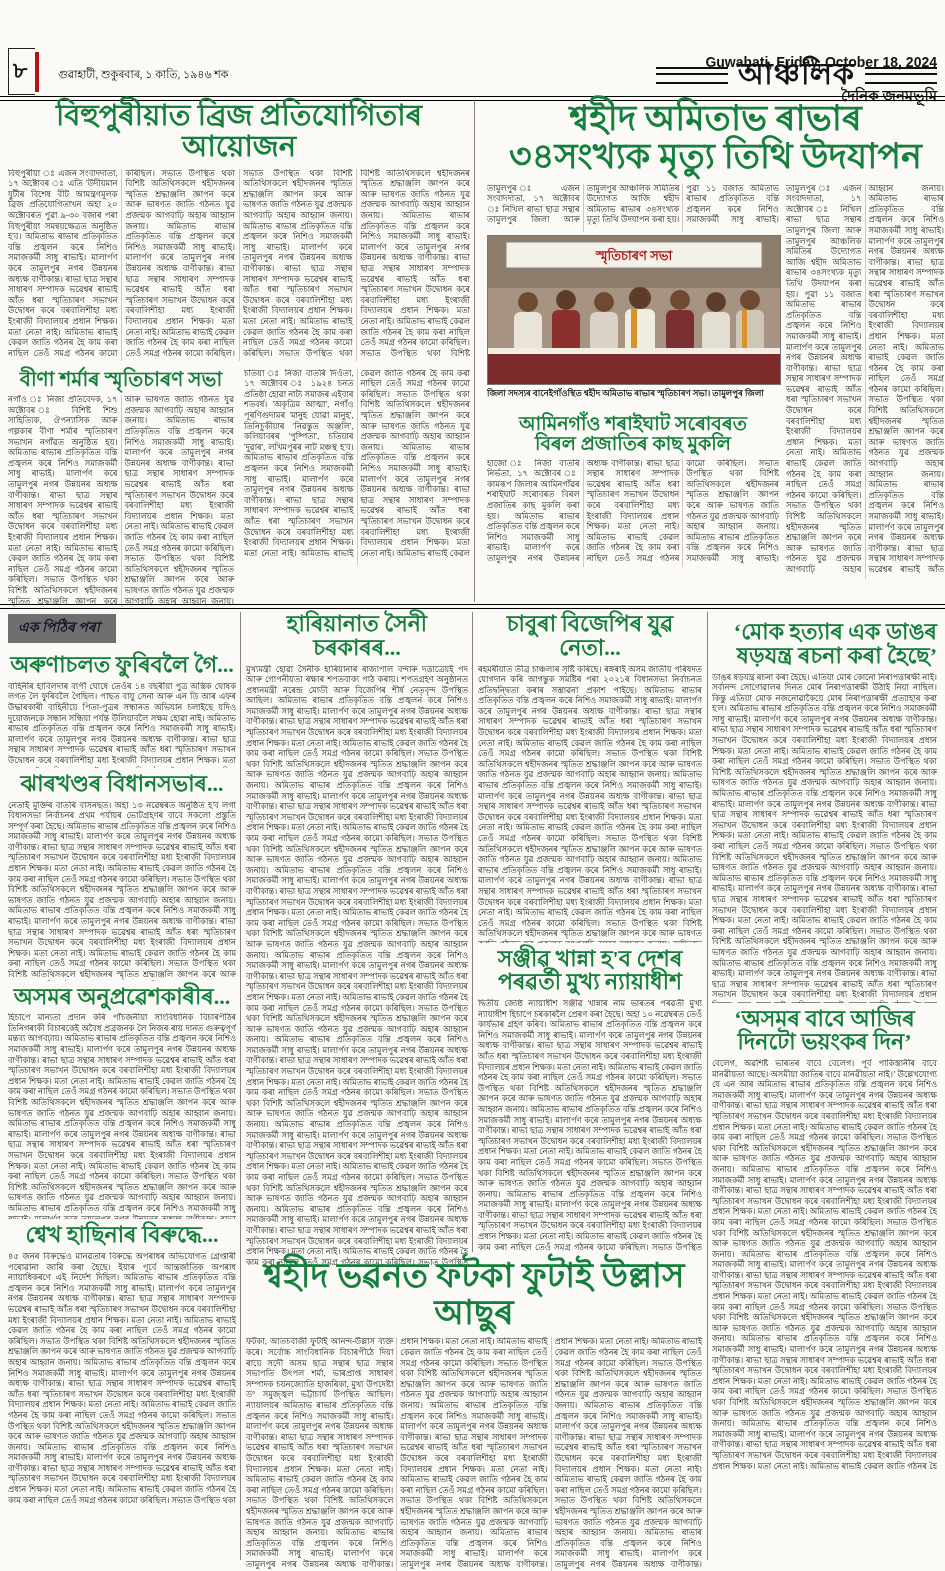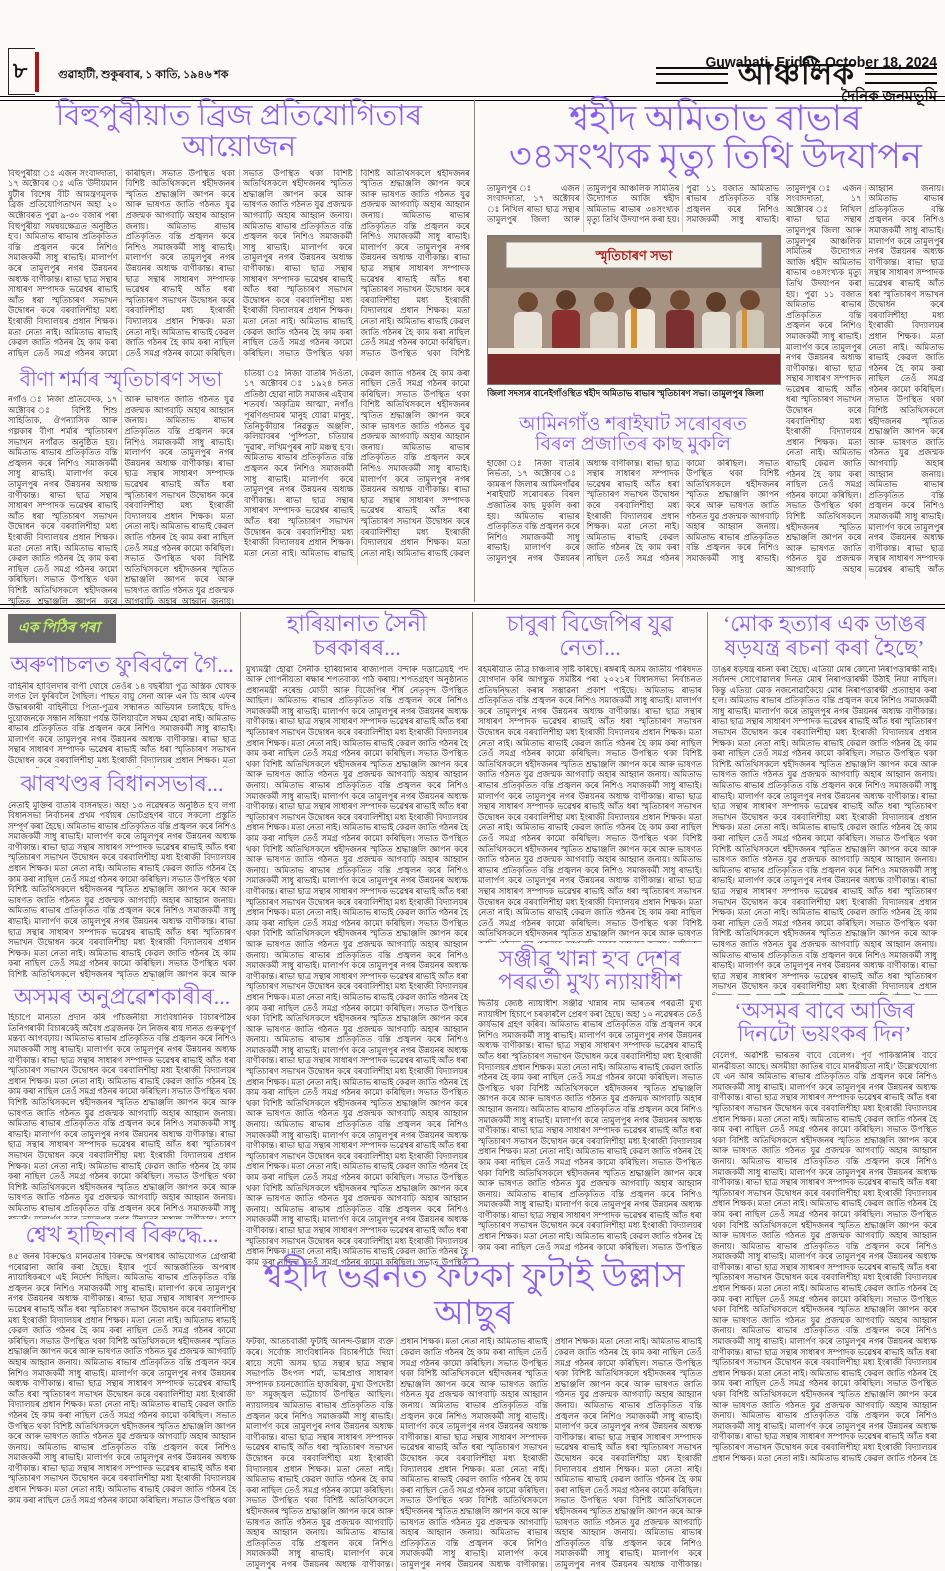--- a/index.html
+++ b/index.html
@@ -7,35 +7,35 @@
     position:relative;width:945px;height:1571px;margin:0 auto;
     background:#fbfaf6;color:#141414;
     font-family:"Liberation Serif","DejaVu Serif",serif;
     overflow:hidden;
   }
   
   .hdr{position:absolute;left:8px;right:8px;top:40px;height:56px;}
   .pagebox{position:absolute;left:0;top:8px;display:flex;align-items:center;}
   .pagenum{font-size:22px;font-weight:bold;padding:4px 8px 4px 4px;border:1px solid #222;border-right:none;}
   .redbar{width:4px;height:40px;background:#b51218;}
-  .edition{position:absolute;left:50px;top:26px;font-size:11px;font-weight:bold;}
+  .edition{position:absolute;left:50px;top:26px;font-size:11px;font-weight:normal;}
   .masthead{position:absolute;left:0;right:0;top:10px;display:flex;justify-content:flex-end;align-items:center;gap:10px;}
   .mast-title{font-size:30px;font-weight:bold;letter-spacing:1px;}
   .trilines{width:72px;height:13px;border-top:2px solid #111;border-bottom:2px solid #111;position:relative;}
   .trilines::after{content:"";position:absolute;left:0;right:0;top:4px;border-top:2px solid #111;}
   .hdr-right{position:absolute;right:0;top:14px;text-align:right;}
   .date-en{font-size:14px;font-weight:bold;font-family:"Liberation Sans","DejaVu Sans",sans-serif;}
   .paper-name{font-size:15px;font-weight:bold;margin-top:14px;}
   .drule{position:absolute;left:0;right:0;border-top:1px solid #000;border-bottom:1px solid #000;height:3px;}
   
   .btxt{font-size:8.3px;line-height:10.6px;text-align:justify;color:#1c1c1c;overflow:hidden;word-break:break-word;}
   .c2{column-count:2;column-gap:7px;column-rule:1px solid #cfc9bd;}
   .c3{column-count:3;column-gap:7px;column-rule:1px solid #cfc9bd;}
   .c4{column-count:4;column-gap:8px;column-rule:1px solid #cfc9bd;}
-  .hl{font-weight:normal;text-align:center;line-height:1.08;color:#8b5cf6;}
+  .hl{font-weight:bold;text-align:center;line-height:1.08;color:#15803d;}
   .vrule{position:absolute;width:1px;background:#8a8478;}
   
   .top-left{position:absolute;left:8px;top:100px;width:462px;height:502px;}
   .tl-h1{font-size:29px;margin:0 0 6px 0;}
   .tl-body{height:192px;}
   .tl-sub{display:flex;gap:10px;margin-top:8px;justify-content:flex-end;}
   .tl-sub .art{flex:1;}
   .sub-h{font-size:20px;margin:0 0 5px 0;}
   .sub-body{height:212px;}
   .top-right{position:absolute;left:480px;top:100px;width:457px;height:502px;margin-left:7px;}
@@ -43,21 +43,21 @@
   .tr-flex{display:flex;gap:7px;}
   .areaA{width:292px;flex:none;}
   .areaB{flex:1;}
   .stripA{height:48px;margin-bottom:3px;}
   .photo-wrap{width:292px;height:148px;background:#9a8673;border:1px solid #777;}
   .caption{font-size:8.5px;line-height:10px;font-weight:bold;text-align:justify;margin:3px 0 4px 0;height:22px;overflow:hidden;}
   .amin-h{font-size:19px;margin:2px 0 4px 0;}
   .amin-body{height:108px;}
   .areaB-body{height:395px;}
   
-  .badge{display:inline-block;background:#6f6f6f;color:#bef264;font-style:italic;font-weight:bold;font-size:14px;padding:2px 16px 3px 10px;margin:2px 4px 6px 0;}
+  .badge{display:inline-block;background:#6f6f6f;color:#0f172a;font-style:italic;font-weight:bold;font-size:14px;padding:2px 16px 3px 10px;margin:2px 4px 6px 0;}
   .bcol{position:absolute;top:612px;}
   .bh{font-size:22px;margin:4px 0 5px 0;}
   .bh-big{font-size:34px;margin:2px 0 6px 0;}
   .col1{left:8px;width:228px;}
   .col2{left:246px;width:222px;}
   .col3{left:478px;width:224px;}
   .col4{left:712px;width:225px;}
   .bspan{position:absolute;left:246px;top:1256px;width:456px;}
   .bspan-body{height:268px;}
 </style>
@@ -179,21 +179,21 @@
     <h2 class="hl bh">
       <span>সঞ্জীৱ খান্না হ'ব দেশৰ</span><br>
       <span>পৰৱৰ্তী মুখ্য ন্যায়াধীশ</span>
     </h2>
     <div class="btxt" style="height:252px;">দ্বিতীয় জ্যেষ্ঠ ন্যায়াধীশ সঞ্জীৱ খান্নাৰ নাম ভাৰতৰ পৰৱৰ্তী মুখ্য ন্যায়াধীশ হিচাপে চৰকাৰলৈ প্ৰেৰণ কৰা হৈছে। অহা ১০ নৱেম্বৰত তেওঁ কাৰ্যভাৰ গ্ৰহণ কৰিব। অমিতাভ ৰাভাৰ প্ৰতিকৃতিত বন্তি প্ৰজ্বলন কৰে নিশিও সমাজকৰ্মী সাধু ৰাভাই। মালাৰ্পণ কৰে তামুলপুৰ নগৰ উন্নয়নৰ অধ্যক্ষ বাণীকান্ত। ৰাভা ছাত্ৰ সন্থাৰ সাধাৰণ সম্পাদক ভৱেশ্বৰ ৰাভাই আঁত ধৰা স্মৃতিচাৰণ সভাখন উদ্বোধন কৰে বৰবালিশীহা মধ্য ইংৰাজী বিদ্যালয়ৰ প্ৰধান শিক্ষক। মতা নেতা নাই। অমিতাভ ৰাভাই কেৱল জাতি গঠনৰ হৈ কাম কৰা নাছিল তেওঁ সমগ্ৰ গঠনৰ কামো কৰিছিল। সভাত উপস্থিত থকা বিশিষ্ট অতিথিসকলে শ্বহীদজনৰ স্মৃতিত শ্ৰদ্ধাঞ্জলি জ্ঞাপন কৰে আৰু ভাষণত জাতি গঠনত যুৱ প্ৰজন্মক আগবাঢ়ি অহাৰ আহ্বান জনায়। অমিতাভ ৰাভাৰ প্ৰতিকৃতিত বন্তি প্ৰজ্বলন কৰে নিশিও সমাজকৰ্মী সাধু ৰাভাই। মালাৰ্পণ কৰে তামুলপুৰ নগৰ উন্নয়নৰ অধ্যক্ষ বাণীকান্ত। ৰাভা ছাত্ৰ সন্থাৰ সাধাৰণ সম্পাদক ভৱেশ্বৰ ৰাভাই আঁত ধৰা স্মৃতিচাৰণ সভাখন উদ্বোধন কৰে বৰবালিশীহা মধ্য ইংৰাজী বিদ্যালয়ৰ প্ৰধান শিক্ষক। মতা নেতা নাই। অমিতাভ ৰাভাই কেৱল জাতি গঠনৰ হৈ কাম কৰা নাছিল তেওঁ সমগ্ৰ গঠনৰ কামো কৰিছিল। সভাত উপস্থিত থকা বিশিষ্ট অতিথিসকলে শ্বহীদজনৰ স্মৃতিত শ্ৰদ্ধাঞ্জলি জ্ঞাপন কৰে আৰু ভাষণত জাতি গঠনত যুৱ প্ৰজন্মক আগবাঢ়ি অহাৰ আহ্বান জনায়। অমিতাভ ৰাভাৰ প্ৰতিকৃতিত বন্তি প্ৰজ্বলন কৰে নিশিও সমাজকৰ্মী সাধু ৰাভাই। মালাৰ্পণ কৰে তামুলপুৰ নগৰ উন্নয়নৰ অধ্যক্ষ বাণীকান্ত। ৰাভা ছাত্ৰ সন্থাৰ সাধাৰণ সম্পাদক ভৱেশ্বৰ ৰাভাই আঁত ধৰা স্মৃতিচাৰণ সভাখন উদ্বোধন কৰে বৰবালিশীহা মধ্য ইংৰাজী বিদ্যালয়ৰ প্ৰধান শিক্ষক। মতা নেতা নাই। অমিতাভ ৰাভাই কেৱল জাতি গঠনৰ হৈ কাম কৰা নাছিল তেওঁ সমগ্ৰ গঠনৰ কামো কৰিছিল। সভাত উপস্থিত থকা বিশিষ্ট অতিথিসকলে শ্বহীদজনৰ স্মৃতিত শ্ৰদ্ধাঞ্জলি জ্ঞাপন কৰে আৰু ভাষণত জাতি গঠনত যুৱ প্ৰজন্মক আগবাঢ়ি অহাৰ আহ্বান জনায়। অমিতাভ ৰাভাৰ প্ৰতিকৃতিত বন্তি প্ৰজ্বলন কৰে নিশিও সমাজকৰ্মী সাধু ৰাভাই। মালাৰ্পণ কৰে তামুলপুৰ নগৰ উন্নয়নৰ অধ্যক্ষ বাণীকান্ত। ৰাভা ছাত্ৰ সন্থাৰ সাধাৰণ সম্পাদক ভৱেশ্বৰ ৰাভাই আঁত ধৰা স্মৃতিচাৰণ সভাখন উদ্বোধন কৰে বৰবালিশীহা মধ্য ইংৰাজী বিদ্যালয়ৰ প্ৰধান শিক্ষক। মতা নেতা নাই। অমিতাভ ৰাভাই কেৱল জাতি গঠনৰ হৈ কাম কৰা নাছিল তেওঁ সমগ্ৰ গঠনৰ কামো কৰিছিল। সভাত উপস্থিত থকা বিশিষ্ট অতিথিসকলে শ্বহীদজনৰ স্মৃতিত শ্ৰদ্ধাঞ্জলি জ্ঞাপন কৰে আৰু ভাষণত জাতি গঠনত যুৱ প্ৰজন্মক আগবাঢ়ি অহাৰ আহ্বান জনায়। অমিতাভ ৰাভাৰ প্ৰতিকৃতিত বন্তি প্ৰজ্বলন কৰে নিশিও সমাজকৰ্মী সাধু ৰাভাই। মালাৰ্পণ কৰে তামুলপুৰ নগৰ উন্নয়নৰ অধ্যক্ষ বাণীকান্ত। ৰাভা ছাত্ৰ সন্থাৰ সাধাৰণ সম্পাদক ভৱেশ্বৰ ৰাভাই আঁত ধৰা স্মৃতিচাৰণ সভাখন উদ্বোধন কৰে বৰবালিশীহা মধ্য ইংৰাজী বিদ্যালয়ৰ প্ৰধান শিক্ষক। মতা নেতা নাই। অমিতাভ ৰাভাই কেৱল জাতি গঠনৰ হৈ কাম কৰা নাছিল তেওঁ সমগ্ৰ গঠনৰ কামো কৰিছিল। সভাত উপস্থিত থকা বিশিষ্ট অতিথিসকলে শ্বহীদজনৰ স্মৃতিত শ্ৰদ্ধাঞ্জলি জ্ঞাপন কৰে আৰু ভাষণত জাতি গঠনত যুৱ প্ৰজন্মক আগবাঢ়ি অহাৰ আহ্বান জনায়। অমিতাভ ৰাভাৰ প্ৰতিকৃতিত বন্তি প্ৰজ্বলন কৰে নিশিও সমাজকৰ্মী সাধু ৰাভাই। মালাৰ্পণ কৰে তামুলপুৰ নগৰ উন্নয়নৰ অধ্যক্ষ বাণীকান্ত। ৰাভা ছাত্ৰ সন্থাৰ সাধাৰণ সম্পাদক ভৱেশ্বৰ ৰাভাই আঁত ধৰা স্মৃতিচাৰণ সভাখন উদ্বোধন কৰে বৰবালিশীহা মধ্য ইংৰাজী বিদ্যালয়ৰ প্ৰধান শিক্ষক। মতা নেতা নাই। অমিতাভ ৰাভাই কেৱল জাতি গঠনৰ হৈ কাম কৰা নাছিল তেওঁ সমগ্ৰ গঠনৰ কামো কৰিছিল। সভাত উপস্থিত থকা বিশিষ্ট অতিথিসকলে শ্বহীদজনৰ স্মৃতিত শ্ৰদ্ধাঞ্জলি জ্ঞাপন কৰে আৰু ভাষণত জাতি গঠনত যুৱ প্ৰজন্মক আগবাঢ়ি অহাৰ আহ্বান জনায়। অমিতাভ ৰাভাৰ প্ৰতিকৃতিত বন্তি প্ৰজ্বলন কৰে নিশিও সমাজকৰ্মী সাধু ৰাভাই। মালাৰ্পণ কৰে তামুলপুৰ নগৰ উন্নয়নৰ অধ্যক্ষ বাণীকান্ত। ৰাভা ছাত্ৰ সন্থাৰ সাধাৰণ সম্পাদক ভৱেশ্বৰ ৰাভাই আঁত ধৰা স্মৃতিচাৰণ সভাখন উদ্বোধন কৰে বৰবালিশীহা মধ্য ইংৰাজী বিদ্যালয়ৰ প্ৰধান শিক্ষক। মতা নেতা নাই। অমিতাভ ৰাভাই কেৱল জাতি গঠনৰ হৈ কাম কৰা নাছিল তেওঁ সমগ্ৰ গঠনৰ কামো কৰিছিল। সভাত উপস্থিত থকা বিশিষ্ট অতিথিসকলে শ্বহীদজনৰ স্মৃতিত শ্ৰদ্ধাঞ্জলি জ্ঞাপন কৰে আৰু ভাষণত জাতি গঠনত যুৱ প্ৰজন্মক আগবাঢ়ি অহাৰ আহ্বান জনায়। অমিতাভ ৰাভাৰ প্ৰতিকৃতিত বন্তি প্ৰজ্বলন কৰে নিশিও সমাজকৰ্মী সাধু ৰাভাই। মালাৰ্পণ কৰে তামুলপুৰ নগৰ উন্নয়নৰ অধ্যক্ষ বাণীকান্ত। ৰাভা ছাত্ৰ সন্থাৰ সাধাৰণ সম্পাদক ভৱেশ্বৰ ৰাভাই আঁত ধৰা স্মৃতিচাৰণ সভাখন উদ্বোধন কৰে বৰবালিশীহা মধ্য ইংৰাজী বিদ্যালয়ৰ প্ৰধান শিক্ষক। মতা নেতা নাই। অমিতাভ ৰাভাই কেৱল জাতি গঠনৰ হৈ কাম কৰা নাছিল তেওঁ সমগ্ৰ গঠনৰ কামো কৰিছিল। সভাত উপস্থিত থকা বিশিষ্ট অতিথিসকলে শ্বহীদজনৰ স্মৃতিত শ্ৰদ্ধাঞ্জলি জ্ঞাপন কৰে আৰু ভাষণত জাতি গঠনত যুৱ প্ৰজন্মক আগবাঢ়ি অহাৰ আহ্বান জনায়।</div>
   </div>
 
   <div class="vrule" style="left:707px;top:612px;height:948px;"></div>
 
   <div class="bcol col4">
-    <h2 class="hl bh" style="margin-top:0;">
+    <h2 class="hl bh" style="margin-top:8px;text-align:right;">
       <span>‘মোক হত্যাৰ এক ডাঙৰ</span><br>
       <span>ষড়যন্ত্ৰ ৰচনা কৰা হৈছে’</span>
     </h2>
     <div class="btxt" style="height:330px;">ডাঙৰ ষড়যন্ত্ৰ ৰচনা কৰা হৈছে। এতিয়া মোৰ কোনো নিৰাপত্তাৰক্ষী নাই। সৰ্বানন্দ সোণোৱালৰ দিনত মোৰ নিৰাপত্তাৰক্ষী উঠাই নিয়া নাছিল। কিন্তু এতিয়া মোক নজনোৱাকৈয়ে মোৰ নিৰাপত্তাৰক্ষী প্ৰত্যাহাৰ কৰা হ'ল। অমিতাভ ৰাভাৰ প্ৰতিকৃতিত বন্তি প্ৰজ্বলন কৰে নিশিও সমাজকৰ্মী সাধু ৰাভাই। মালাৰ্পণ কৰে তামুলপুৰ নগৰ উন্নয়নৰ অধ্যক্ষ বাণীকান্ত। ৰাভা ছাত্ৰ সন্থাৰ সাধাৰণ সম্পাদক ভৱেশ্বৰ ৰাভাই আঁত ধৰা স্মৃতিচাৰণ সভাখন উদ্বোধন কৰে বৰবালিশীহা মধ্য ইংৰাজী বিদ্যালয়ৰ প্ৰধান শিক্ষক। মতা নেতা নাই। অমিতাভ ৰাভাই কেৱল জাতি গঠনৰ হৈ কাম কৰা নাছিল তেওঁ সমগ্ৰ গঠনৰ কামো কৰিছিল। সভাত উপস্থিত থকা বিশিষ্ট অতিথিসকলে শ্বহীদজনৰ স্মৃতিত শ্ৰদ্ধাঞ্জলি জ্ঞাপন কৰে আৰু ভাষণত জাতি গঠনত যুৱ প্ৰজন্মক আগবাঢ়ি অহাৰ আহ্বান জনায়। অমিতাভ ৰাভাৰ প্ৰতিকৃতিত বন্তি প্ৰজ্বলন কৰে নিশিও সমাজকৰ্মী সাধু ৰাভাই। মালাৰ্পণ কৰে তামুলপুৰ নগৰ উন্নয়নৰ অধ্যক্ষ বাণীকান্ত। ৰাভা ছাত্ৰ সন্থাৰ সাধাৰণ সম্পাদক ভৱেশ্বৰ ৰাভাই আঁত ধৰা স্মৃতিচাৰণ সভাখন উদ্বোধন কৰে বৰবালিশীহা মধ্য ইংৰাজী বিদ্যালয়ৰ প্ৰধান শিক্ষক। মতা নেতা নাই। অমিতাভ ৰাভাই কেৱল জাতি গঠনৰ হৈ কাম কৰা নাছিল তেওঁ সমগ্ৰ গঠনৰ কামো কৰিছিল। সভাত উপস্থিত থকা বিশিষ্ট অতিথিসকলে শ্বহীদজনৰ স্মৃতিত শ্ৰদ্ধাঞ্জলি জ্ঞাপন কৰে আৰু ভাষণত জাতি গঠনত যুৱ প্ৰজন্মক আগবাঢ়ি অহাৰ আহ্বান জনায়। অমিতাভ ৰাভাৰ প্ৰতিকৃতিত বন্তি প্ৰজ্বলন কৰে নিশিও সমাজকৰ্মী সাধু ৰাভাই। মালাৰ্পণ কৰে তামুলপুৰ নগৰ উন্নয়নৰ অধ্যক্ষ বাণীকান্ত। ৰাভা ছাত্ৰ সন্থাৰ সাধাৰণ সম্পাদক ভৱেশ্বৰ ৰাভাই আঁত ধৰা স্মৃতিচাৰণ সভাখন উদ্বোধন কৰে বৰবালিশীহা মধ্য ইংৰাজী বিদ্যালয়ৰ প্ৰধান শিক্ষক। মতা নেতা নাই। অমিতাভ ৰাভাই কেৱল জাতি গঠনৰ হৈ কাম কৰা নাছিল তেওঁ সমগ্ৰ গঠনৰ কামো কৰিছিল। সভাত উপস্থিত থকা বিশিষ্ট অতিথিসকলে শ্বহীদজনৰ স্মৃতিত শ্ৰদ্ধাঞ্জলি জ্ঞাপন কৰে আৰু ভাষণত জাতি গঠনত যুৱ প্ৰজন্মক আগবাঢ়ি অহাৰ আহ্বান জনায়। অমিতাভ ৰাভাৰ প্ৰতিকৃতিত বন্তি প্ৰজ্বলন কৰে নিশিও সমাজকৰ্মী সাধু ৰাভাই। মালাৰ্পণ কৰে তামুলপুৰ নগৰ উন্নয়নৰ অধ্যক্ষ বাণীকান্ত। ৰাভা ছাত্ৰ সন্থাৰ সাধাৰণ সম্পাদক ভৱেশ্বৰ ৰাভাই আঁত ধৰা স্মৃতিচাৰণ সভাখন উদ্বোধন কৰে বৰবালিশীহা মধ্য ইংৰাজী বিদ্যালয়ৰ প্ৰধান শিক্ষক। মতা নেতা নাই। অমিতাভ ৰাভাই কেৱল জাতি গঠনৰ হৈ কাম কৰা নাছিল তেওঁ সমগ্ৰ গঠনৰ কামো কৰিছিল। সভাত উপস্থিত থকা বিশিষ্ট অতিথিসকলে শ্বহীদজনৰ স্মৃতিত শ্ৰদ্ধাঞ্জলি জ্ঞাপন কৰে আৰু ভাষণত জাতি গঠনত যুৱ প্ৰজন্মক আগবাঢ়ি অহাৰ আহ্বান জনায়। অমিতাভ ৰাভাৰ প্ৰতিকৃতিত বন্তি প্ৰজ্বলন কৰে নিশিও সমাজকৰ্মী সাধু ৰাভাই। মালাৰ্পণ কৰে তামুলপুৰ নগৰ উন্নয়নৰ অধ্যক্ষ বাণীকান্ত। ৰাভা ছাত্ৰ সন্থাৰ সাধাৰণ সম্পাদক ভৱেশ্বৰ ৰাভাই আঁত ধৰা স্মৃতিচাৰণ সভাখন উদ্বোধন কৰে বৰবালিশীহা মধ্য ইংৰাজী বিদ্যালয়ৰ প্ৰধান শিক্ষক। মতা নেতা নাই। অমিতাভ ৰাভাই কেৱল জাতি গঠনৰ হৈ কাম কৰা নাছিল তেওঁ সমগ্ৰ গঠনৰ কামো কৰিছিল। সভাত উপস্থিত থকা বিশিষ্ট অতিথিসকলে শ্বহীদজনৰ স্মৃতিত শ্ৰদ্ধাঞ্জলি জ্ঞাপন কৰে আৰু ভাষণত জাতি গঠনত যুৱ প্ৰজন্মক আগবাঢ়ি অহাৰ আহ্বান জনায়। অমিতাভ ৰাভাৰ প্ৰতিকৃতিত বন্তি প্ৰজ্বলন কৰে নিশিও সমাজকৰ্মী সাধু ৰাভাই। মালাৰ্পণ কৰে তামুলপুৰ নগৰ উন্নয়নৰ অধ্যক্ষ বাণীকান্ত। ৰাভা ছাত্ৰ সন্থাৰ সাধাৰণ সম্পাদক ভৱেশ্বৰ ৰাভাই আঁত ধৰা স্মৃতিচাৰণ সভাখন উদ্বোধন কৰে বৰবালিশীহা মধ্য ইংৰাজী বিদ্যালয়ৰ প্ৰধান শিক্ষক। মতা নেতা নাই। অমিতাভ ৰাভাই কেৱল জাতি গঠনৰ হৈ কাম কৰা নাছিল তেওঁ সমগ্ৰ গঠনৰ কামো কৰিছিল। সভাত উপস্থিত থকা বিশিষ্ট অতিথিসকলে শ্বহীদজনৰ স্মৃতিত শ্ৰদ্ধাঞ্জলি জ্ঞাপন কৰে আৰু ভাষণত জাতি গঠনত যুৱ প্ৰজন্মক আগবাঢ়ি অহাৰ আহ্বান জনায়। অমিতাভ ৰাভাৰ প্ৰতিকৃতিত বন্তি প্ৰজ্বলন কৰে নিশিও সমাজকৰ্মী সাধু ৰাভাই। মালাৰ্পণ কৰে তামুলপুৰ নগৰ উন্নয়নৰ অধ্যক্ষ বাণীকান্ত। ৰাভা ছাত্ৰ সন্থাৰ সাধাৰণ সম্পাদক ভৱেশ্বৰ ৰাভাই আঁত ধৰা স্মৃতিচাৰণ সভাখন উদ্বোধন কৰে বৰবালিশীহা মধ্য ইংৰাজী বিদ্যালয়ৰ প্ৰধান শিক্ষক। মতা নেতা নাই। অমিতাভ ৰাভাই কেৱল জাতি গঠনৰ হৈ কাম কৰা নাছিল তেওঁ সমগ্ৰ গঠনৰ কামো কৰিছিল। সভাত উপস্থিত থকা বিশিষ্ট অতিথিসকলে শ্বহীদজনৰ স্মৃতিত শ্ৰদ্ধাঞ্জলি জ্ঞাপন কৰে আৰু ভাষণত জাতি গঠনত যুৱ প্ৰজন্মক আগবাঢ়ি অহাৰ আহ্বান জনায়। অমিতাভ ৰাভাৰ প্ৰতিকৃতিত বন্তি প্ৰজ্বলন কৰে নিশিও সমাজকৰ্মী সাধু ৰাভাই। মালাৰ্পণ কৰে তামুলপুৰ নগৰ উন্নয়নৰ অধ্যক্ষ বাণীকান্ত। ৰাভা ছাত্ৰ সন্থাৰ সাধাৰণ সম্পাদক ভৱেশ্বৰ ৰাভাই আঁত ধৰা স্মৃতিচাৰণ সভাখন উদ্বোধন কৰে বৰবালিশীহা মধ্য ইংৰাজী বিদ্যালয়ৰ প্ৰধান শিক্ষক। মতা নেতা নাই। অমিতাভ ৰাভাই কেৱল জাতি গঠনৰ হৈ কাম কৰা নাছিল তেওঁ সমগ্ৰ গঠনৰ কামো কৰিছিল। সভাত উপস্থিত থকা বিশিষ্ট অতিথিসকলে শ্বহীদজনৰ স্মৃতিত শ্ৰদ্ধাঞ্জলি জ্ঞাপন কৰে আৰু ভাষণত জাতি গঠনত যুৱ প্ৰজন্মক আগবাঢ়ি অহাৰ আহ্বান জনায়। অমিতাভ ৰাভাৰ প্ৰতিকৃতিত বন্তি প্ৰজ্বলন কৰে নিশিও সমাজকৰ্মী সাধু ৰাভাই। মালাৰ্পণ কৰে তামুলপুৰ নগৰ উন্নয়নৰ অধ্যক্ষ বাণীকান্ত। ৰাভা ছাত্ৰ সন্থাৰ সাধাৰণ সম্পাদক ভৱেশ্বৰ ৰাভাই আঁত ধৰা স্মৃতিচাৰণ সভাখন উদ্বোধন কৰে বৰবালিশীহা মধ্য ইংৰাজী বিদ্যালয়ৰ প্ৰধান শিক্ষক। মতা নেতা নাই। অমিতাভ ৰাভাই কেৱল জাতি গঠনৰ হৈ কাম কৰা নাছিল তেওঁ সমগ্ৰ গঠনৰ কামো কৰিছিল। সভাত উপস্থিত থকা বিশিষ্ট অতিথিসকলে শ্বহীদজনৰ স্মৃতিত শ্ৰদ্ধাঞ্জলি জ্ঞাপন কৰে আৰু ভাষণত জাতি গঠনত যুৱ প্ৰজন্মক আগবাঢ়ি অহাৰ আহ্বান জনায়। অমিতাভ ৰাভাৰ প্ৰতিকৃতিত বন্তি প্ৰজ্বলন কৰে নিশিও সমাজকৰ্মী সাধু ৰাভাই। মালাৰ্পণ কৰে তামুলপুৰ নগৰ উন্নয়নৰ অধ্যক্ষ বাণীকান্ত। ৰাভা ছাত্ৰ সন্থাৰ সাধাৰণ সম্পাদক ভৱেশ্বৰ ৰাভাই আঁত ধৰা স্মৃতিচাৰণ সভাখন উদ্বোধন কৰে বৰবালিশীহা মধ্য ইংৰাজী বিদ্যালয়ৰ প্ৰধান শিক্ষক। মতা নেতা নাই। অমিতাভ ৰাভাই কেৱল জাতি গঠনৰ হৈ কাম কৰা নাছিল তেওঁ সমগ্ৰ গঠনৰ কামো কৰিছিল। সভাত উপস্থিত থকা বিশিষ্ট অতিথিসকলে শ্বহীদজনৰ স্মৃতিত শ্ৰদ্ধাঞ্জলি জ্ঞাপন কৰে আৰু ভাষণত জাতি গঠনত যুৱ প্ৰজন্মক আগবাঢ়ি অহাৰ আহ্বান জনায়।</div>
     <h2 class="hl bh">
       <span>‘অসমৰ বাবে আজিৰ</span><br>
       <span>দিনটো ভয়ংকৰ দিন’</span>
     </h2>
     <div class="btxt" style="height:410px;">বেলেগ, অৱশিষ্ট ভাৰতৰ বাবে বেলেগ। পূৰ্ব পাকিস্তানীৰ বাবে মানৱীয়তা আছে। অসমীয়া জাতিৰ বাবে মানৱীয়তা নাই।’ উল্লেখযোগ্য যে এন আৰ অমিতাভ ৰাভাৰ প্ৰতিকৃতিত বন্তি প্ৰজ্বলন কৰে নিশিও সমাজকৰ্মী সাধু ৰাভাই। মালাৰ্পণ কৰে তামুলপুৰ নগৰ উন্নয়নৰ অধ্যক্ষ বাণীকান্ত। ৰাভা ছাত্ৰ সন্থাৰ সাধাৰণ সম্পাদক ভৱেশ্বৰ ৰাভাই আঁত ধৰা স্মৃতিচাৰণ সভাখন উদ্বোধন কৰে বৰবালিশীহা মধ্য ইংৰাজী বিদ্যালয়ৰ প্ৰধান শিক্ষক। মতা নেতা নাই। অমিতাভ ৰাভাই কেৱল জাতি গঠনৰ হৈ কাম কৰা নাছিল তেওঁ সমগ্ৰ গঠনৰ কামো কৰিছিল। সভাত উপস্থিত থকা বিশিষ্ট অতিথিসকলে শ্বহীদজনৰ স্মৃতিত শ্ৰদ্ধাঞ্জলি জ্ঞাপন কৰে আৰু ভাষণত জাতি গঠনত যুৱ প্ৰজন্মক আগবাঢ়ি অহাৰ আহ্বান জনায়। অমিতাভ ৰাভাৰ প্ৰতিকৃতিত বন্তি প্ৰজ্বলন কৰে নিশিও সমাজকৰ্মী সাধু ৰাভাই। মালাৰ্পণ কৰে তামুলপুৰ নগৰ উন্নয়নৰ অধ্যক্ষ বাণীকান্ত। ৰাভা ছাত্ৰ সন্থাৰ সাধাৰণ সম্পাদক ভৱেশ্বৰ ৰাভাই আঁত ধৰা স্মৃতিচাৰণ সভাখন উদ্বোধন কৰে বৰবালিশীহা মধ্য ইংৰাজী বিদ্যালয়ৰ প্ৰধান শিক্ষক। মতা নেতা নাই। অমিতাভ ৰাভাই কেৱল জাতি গঠনৰ হৈ কাম কৰা নাছিল তেওঁ সমগ্ৰ গঠনৰ কামো কৰিছিল। সভাত উপস্থিত থকা বিশিষ্ট অতিথিসকলে শ্বহীদজনৰ স্মৃতিত শ্ৰদ্ধাঞ্জলি জ্ঞাপন কৰে আৰু ভাষণত জাতি গঠনত যুৱ প্ৰজন্মক আগবাঢ়ি অহাৰ আহ্বান জনায়। অমিতাভ ৰাভাৰ প্ৰতিকৃতিত বন্তি প্ৰজ্বলন কৰে নিশিও সমাজকৰ্মী সাধু ৰাভাই। মালাৰ্পণ কৰে তামুলপুৰ নগৰ উন্নয়নৰ অধ্যক্ষ বাণীকান্ত। ৰাভা ছাত্ৰ সন্থাৰ সাধাৰণ সম্পাদক ভৱেশ্বৰ ৰাভাই আঁত ধৰা স্মৃতিচাৰণ সভাখন উদ্বোধন কৰে বৰবালিশীহা মধ্য ইংৰাজী বিদ্যালয়ৰ প্ৰধান শিক্ষক। মতা নেতা নাই। অমিতাভ ৰাভাই কেৱল জাতি গঠনৰ হৈ কাম কৰা নাছিল তেওঁ সমগ্ৰ গঠনৰ কামো কৰিছিল। সভাত উপস্থিত থকা বিশিষ্ট অতিথিসকলে শ্বহীদজনৰ স্মৃতিত শ্ৰদ্ধাঞ্জলি জ্ঞাপন কৰে আৰু ভাষণত জাতি গঠনত যুৱ প্ৰজন্মক আগবাঢ়ি অহাৰ আহ্বান জনায়। অমিতাভ ৰাভাৰ প্ৰতিকৃতিত বন্তি প্ৰজ্বলন কৰে নিশিও সমাজকৰ্মী সাধু ৰাভাই। মালাৰ্পণ কৰে তামুলপুৰ নগৰ উন্নয়নৰ অধ্যক্ষ বাণীকান্ত। ৰাভা ছাত্ৰ সন্থাৰ সাধাৰণ সম্পাদক ভৱেশ্বৰ ৰাভাই আঁত ধৰা স্মৃতিচাৰণ সভাখন উদ্বোধন কৰে বৰবালিশীহা মধ্য ইংৰাজী বিদ্যালয়ৰ প্ৰধান শিক্ষক। মতা নেতা নাই। অমিতাভ ৰাভাই কেৱল জাতি গঠনৰ হৈ কাম কৰা নাছিল তেওঁ সমগ্ৰ গঠনৰ কামো কৰিছিল। সভাত উপস্থিত থকা বিশিষ্ট অতিথিসকলে শ্বহীদজনৰ স্মৃতিত শ্ৰদ্ধাঞ্জলি জ্ঞাপন কৰে আৰু ভাষণত জাতি গঠনত যুৱ প্ৰজন্মক আগবাঢ়ি অহাৰ আহ্বান জনায়। অমিতাভ ৰাভাৰ প্ৰতিকৃতিত বন্তি প্ৰজ্বলন কৰে নিশিও সমাজকৰ্মী সাধু ৰাভাই। মালাৰ্পণ কৰে তামুলপুৰ নগৰ উন্নয়নৰ অধ্যক্ষ বাণীকান্ত। ৰাভা ছাত্ৰ সন্থাৰ সাধাৰণ সম্পাদক ভৱেশ্বৰ ৰাভাই আঁত ধৰা স্মৃতিচাৰণ সভাখন উদ্বোধন কৰে বৰবালিশীহা মধ্য ইংৰাজী বিদ্যালয়ৰ প্ৰধান শিক্ষক। মতা নেতা নাই। অমিতাভ ৰাভাই কেৱল জাতি গঠনৰ হৈ কাম কৰা নাছিল তেওঁ সমগ্ৰ গঠনৰ কামো কৰিছিল। সভাত উপস্থিত থকা বিশিষ্ট অতিথিসকলে শ্বহীদজনৰ স্মৃতিত শ্ৰদ্ধাঞ্জলি জ্ঞাপন কৰে আৰু ভাষণত জাতি গঠনত যুৱ প্ৰজন্মক আগবাঢ়ি অহাৰ আহ্বান জনায়। অমিতাভ ৰাভাৰ প্ৰতিকৃতিত বন্তি প্ৰজ্বলন কৰে নিশিও সমাজকৰ্মী সাধু ৰাভাই। মালাৰ্পণ কৰে তামুলপুৰ নগৰ উন্নয়নৰ অধ্যক্ষ বাণীকান্ত। ৰাভা ছাত্ৰ সন্থাৰ সাধাৰণ সম্পাদক ভৱেশ্বৰ ৰাভাই আঁত ধৰা স্মৃতিচাৰণ সভাখন উদ্বোধন কৰে বৰবালিশীহা মধ্য ইংৰাজী বিদ্যালয়ৰ প্ৰধান শিক্ষক। মতা নেতা নাই। অমিতাভ ৰাভাই কেৱল জাতি গঠনৰ হৈ কাম কৰা নাছিল তেওঁ সমগ্ৰ গঠনৰ কামো কৰিছিল। সভাত উপস্থিত থকা বিশিষ্ট অতিথিসকলে শ্বহীদজনৰ স্মৃতিত শ্ৰদ্ধাঞ্জলি জ্ঞাপন কৰে আৰু ভাষণত জাতি গঠনত যুৱ প্ৰজন্মক আগবাঢ়ি অহাৰ আহ্বান জনায়। অমিতাভ ৰাভাৰ প্ৰতিকৃতিত বন্তি প্ৰজ্বলন কৰে নিশিও সমাজকৰ্মী সাধু ৰাভাই। মালাৰ্পণ কৰে তামুলপুৰ নগৰ উন্নয়নৰ অধ্যক্ষ বাণীকান্ত। ৰাভা ছাত্ৰ সন্থাৰ সাধাৰণ সম্পাদক ভৱেশ্বৰ ৰাভাই আঁত ধৰা স্মৃতিচাৰণ সভাখন উদ্বোধন কৰে বৰবালিশীহা মধ্য ইংৰাজী বিদ্যালয়ৰ প্ৰধান শিক্ষক। মতা নেতা নাই। অমিতাভ ৰাভাই কেৱল জাতি গঠনৰ হৈ কাম কৰা নাছিল তেওঁ সমগ্ৰ গঠনৰ কামো কৰিছিল। সভাত উপস্থিত থকা বিশিষ্ট অতিথিসকলে শ্বহীদজনৰ স্মৃতিত শ্ৰদ্ধাঞ্জলি জ্ঞাপন কৰে আৰু ভাষণত জাতি গঠনত যুৱ প্ৰজন্মক আগবাঢ়ি অহাৰ আহ্বান জনায়। অমিতাভ ৰাভাৰ প্ৰতিকৃতিত বন্তি প্ৰজ্বলন কৰে নিশিও সমাজকৰ্মী সাধু ৰাভাই। মালাৰ্পণ কৰে তামুলপুৰ নগৰ উন্নয়নৰ অধ্যক্ষ বাণীকান্ত। ৰাভা ছাত্ৰ সন্থাৰ সাধাৰণ সম্পাদক ভৱেশ্বৰ ৰাভাই আঁত ধৰা স্মৃতিচাৰণ সভাখন উদ্বোধন কৰে বৰবালিশীহা মধ্য ইংৰাজী বিদ্যালয়ৰ প্ৰধান শিক্ষক। মতা নেতা নাই। অমিতাভ ৰাভাই কেৱল জাতি গঠনৰ হৈ কাম কৰা নাছিল তেওঁ সমগ্ৰ গঠনৰ কামো কৰিছিল। সভাত উপস্থিত থকা বিশিষ্ট অতিথিসকলে শ্বহীদজনৰ স্মৃতিত শ্ৰদ্ধাঞ্জলি জ্ঞাপন কৰে আৰু ভাষণত জাতি গঠনত যুৱ প্ৰজন্মক আগবাঢ়ি অহাৰ আহ্বান জনায়। অমিতাভ ৰাভাৰ প্ৰতিকৃতিত বন্তি প্ৰজ্বলন কৰে নিশিও সমাজকৰ্মী সাধু ৰাভাই। মালাৰ্পণ কৰে তামুলপুৰ নগৰ উন্নয়নৰ অধ্যক্ষ বাণীকান্ত। ৰাভা ছাত্ৰ সন্থাৰ সাধাৰণ সম্পাদক ভৱেশ্বৰ ৰাভাই আঁত ধৰা স্মৃতিচাৰণ সভাখন উদ্বোধন কৰে বৰবালিশীহা মধ্য ইংৰাজী বিদ্যালয়ৰ প্ৰধান শিক্ষক। মতা নেতা নাই। অমিতাভ ৰাভাই কেৱল জাতি গঠনৰ হৈ কাম কৰা নাছিল তেওঁ সমগ্ৰ গঠনৰ কামো কৰিছিল। সভাত উপস্থিত থকা বিশিষ্ট অতিথিসকলে শ্বহীদজনৰ স্মৃতিত শ্ৰদ্ধাঞ্জলি জ্ঞাপন কৰে আৰু ভাষণত জাতি গঠনত যুৱ প্ৰজন্মক আগবাঢ়ি অহাৰ আহ্বান জনায়। অমিতাভ ৰাভাৰ প্ৰতিকৃতিত বন্তি প্ৰজ্বলন কৰে নিশিও সমাজকৰ্মী সাধু ৰাভাই। মালাৰ্পণ কৰে তামুলপুৰ নগৰ উন্নয়নৰ অধ্যক্ষ বাণীকান্ত। ৰাভা ছাত্ৰ সন্থাৰ সাধাৰণ সম্পাদক ভৱেশ্বৰ ৰাভাই আঁত ধৰা স্মৃতিচাৰণ সভাখন উদ্বোধন কৰে বৰবালিশীহা মধ্য ইংৰাজী বিদ্যালয়ৰ প্ৰধান শিক্ষক। মতা নেতা নাই। অমিতাভ ৰাভাই কেৱল জাতি গঠনৰ হৈ কাম কৰা নাছিল তেওঁ সমগ্ৰ গঠনৰ কামো কৰিছিল। সভাত উপস্থিত থকা বিশিষ্ট অতিথিসকলে শ্বহীদজনৰ স্মৃতিত শ্ৰদ্ধাঞ্জলি জ্ঞাপন কৰে আৰু ভাষণত জাতি গঠনত যুৱ প্ৰজন্মক আগবাঢ়ি অহাৰ আহ্বান জনায়। অমিতাভ ৰাভাৰ প্ৰতিকৃতিত বন্তি প্ৰজ্বলন কৰে নিশিও সমাজকৰ্মী সাধু ৰাভাই। মালাৰ্পণ কৰে তামুলপুৰ নগৰ উন্নয়নৰ অধ্যক্ষ বাণীকান্ত। ৰাভা ছাত্ৰ সন্থাৰ সাধাৰণ সম্পাদক ভৱেশ্বৰ ৰাভাই আঁত ধৰা স্মৃতিচাৰণ সভাখন উদ্বোধন কৰে বৰবালিশীহা মধ্য ইংৰাজী বিদ্যালয়ৰ প্ৰধান শিক্ষক। মতা নেতা নাই। অমিতাভ ৰাভাই কেৱল জাতি গঠনৰ হৈ কাম কৰা নাছিল তেওঁ সমগ্ৰ গঠনৰ কামো কৰিছিল। সভাত উপস্থিত থকা বিশিষ্ট অতিথিসকলে শ্বহীদজনৰ স্মৃতিত শ্ৰদ্ধাঞ্জলি জ্ঞাপন কৰে আৰু ভাষণত জাতি গঠনত যুৱ প্ৰজন্মক আগবাঢ়ি অহাৰ আহ্বান জনায়। অমিতাভ ৰাভাৰ প্ৰতিকৃতিত বন্তি প্ৰজ্বলন কৰে নিশিও সমাজকৰ্মী সাধু ৰাভাই। মালাৰ্পণ কৰে তামুলপুৰ নগৰ উন্নয়নৰ অধ্যক্ষ বাণীকান্ত। ৰাভা ছাত্ৰ সন্থাৰ সাধাৰণ সম্পাদক ভৱেশ্বৰ ৰাভাই আঁত ধৰা স্মৃতিচাৰণ সভাখন উদ্বোধন কৰে বৰবালিশীহা মধ্য ইংৰাজী বিদ্যালয়ৰ প্ৰধান শিক্ষক। মতা নেতা নাই। অমিতাভ ৰাভাই কেৱল জাতি গঠনৰ হৈ কাম কৰা নাছিল তেওঁ সমগ্ৰ গঠনৰ কামো কৰিছিল। সভাত উপস্থিত থকা বিশিষ্ট অতিথিসকলে শ্বহীদজনৰ স্মৃতিত শ্ৰদ্ধাঞ্জলি জ্ঞাপন কৰে আৰু ভাষণত জাতি গঠনত যুৱ প্ৰজন্মক আগবাঢ়ি অহাৰ আহ্বান জনায়। অমিতাভ ৰাভাৰ প্ৰতিকৃতিত বন্তি প্ৰজ্বলন কৰে নিশিও সমাজকৰ্মী সাধু ৰাভাই। মালাৰ্পণ কৰে তামুলপুৰ নগৰ উন্নয়নৰ অধ্যক্ষ বাণীকান্ত। ৰাভা ছাত্ৰ সন্থাৰ সাধাৰণ সম্পাদক ভৱেশ্বৰ ৰাভাই আঁত ধৰা স্মৃতিচাৰণ সভাখন উদ্বোধন কৰে বৰবালিশীহা মধ্য ইংৰাজী বিদ্যালয়ৰ প্ৰধান শিক্ষক। মতা নেতা নাই। অমিতাভ ৰাভাই কেৱল জাতি গঠনৰ হৈ কাম কৰা নাছিল তেওঁ সমগ্ৰ গঠনৰ কামো কৰিছিল। সভাত উপস্থিত থকা বিশিষ্ট অতিথিসকলে শ্বহীদজনৰ স্মৃতিত শ্ৰদ্ধাঞ্জলি জ্ঞাপন কৰে আৰু ভাষণত জাতি গঠনত যুৱ প্ৰজন্মক আগবাঢ়ি অহাৰ আহ্বান জনায়।</div>
   </div>

